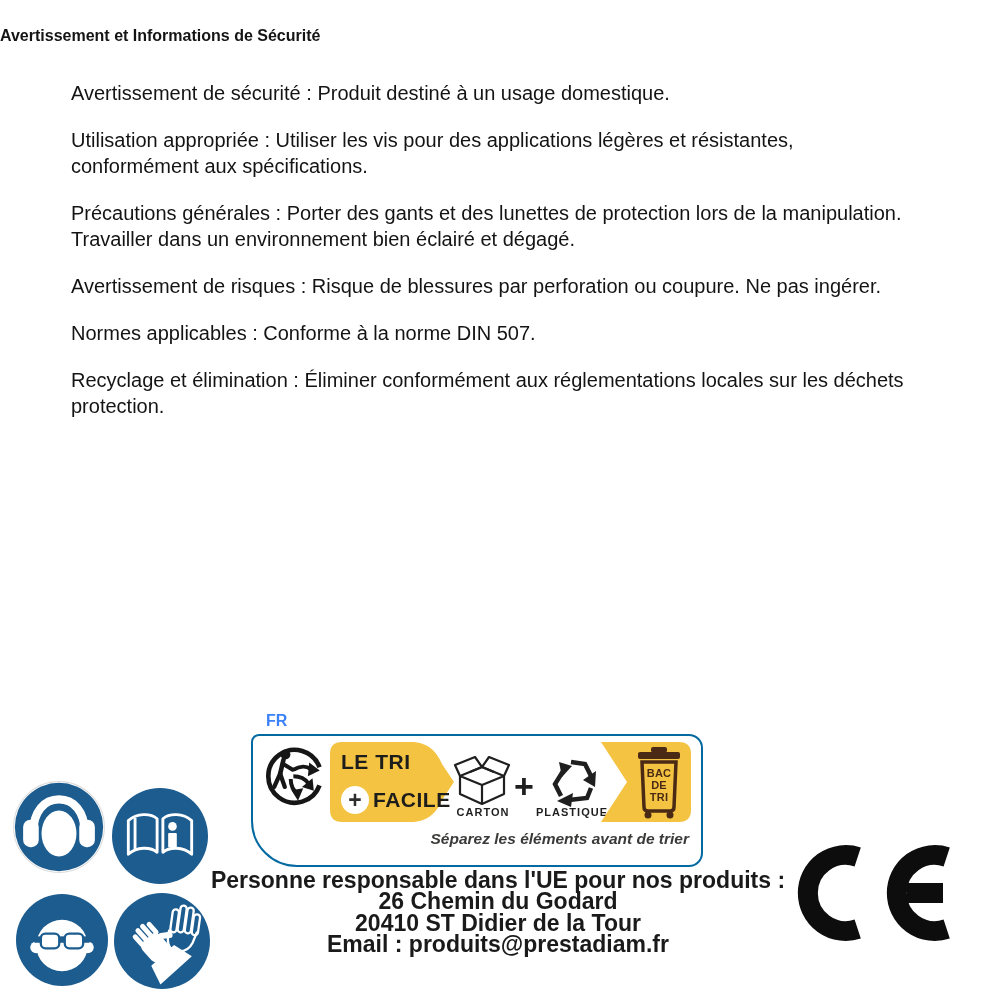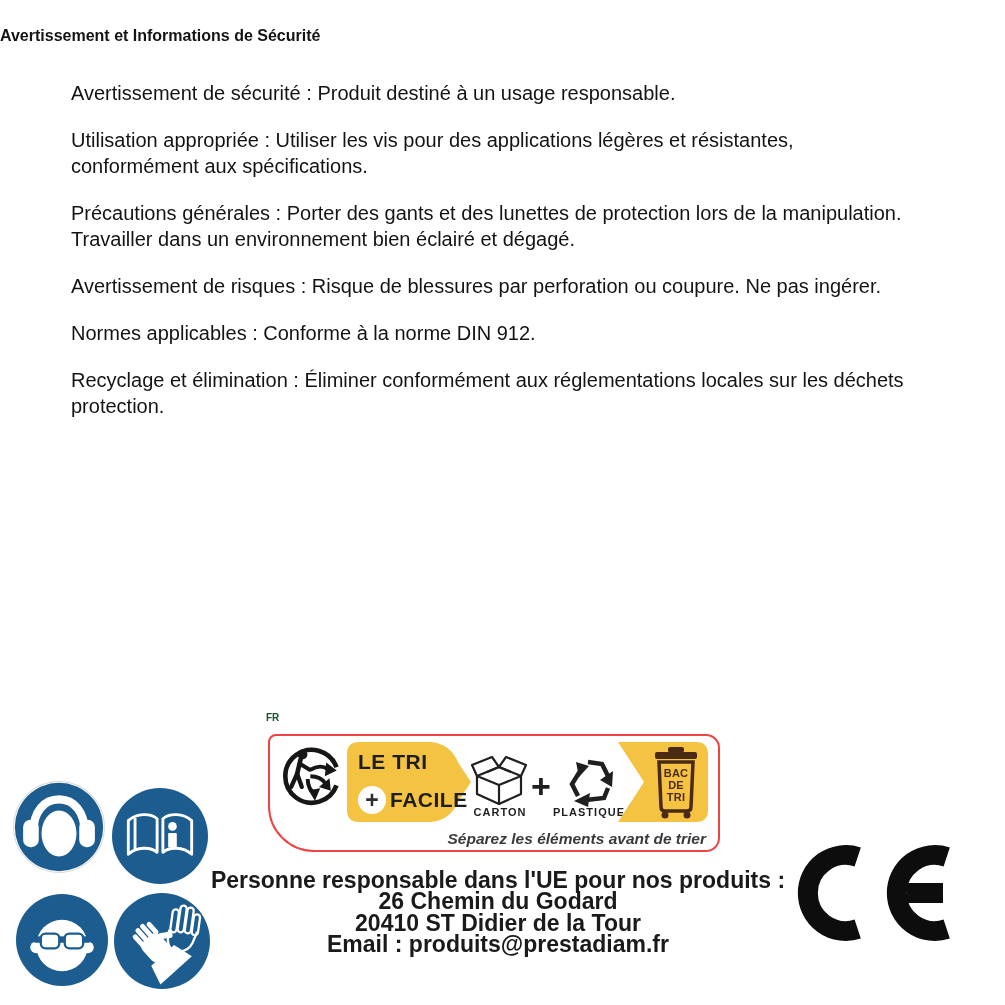--- a/index.html
+++ b/index.html
@@ -3,25 +3,25 @@
 <meta charset="utf-8">
 <style>
   html,body{margin:0;padding:0;background:#fff;}
   .page{position:relative;width:1005px;height:1005px;background:#fff;overflow:hidden;
         font-family:"Liberation Sans",sans-serif;color:#141414;}
   .title{position:absolute;top:26px;left:0;width:1005px;text-align:left;
          font-size:16px;font-weight:bold;line-height:20px;}
   .body-text{position:absolute;top:80px;left:71px;width:870px;}
   .body-text p{margin:0 0 21px 0;font-size:20px;line-height:26px;white-space:pre-line;}
   .icon{position:absolute;}
-  .banner-wrap{position:absolute;left:268px;top:734px;width:452px;height:118px;
-               background:#fff;border:2px solid #ef4444;box-sizing:border-box;
+  .banner-wrap{position:absolute;left:251px;top:734px;width:452px;height:133px;
+               background:#fff;border:2px solid #0369a1;box-sizing:border-box;
                border-radius:8px 14px 14px 46px;}
   .banner-svg{position:absolute;left:-2px;top:-2px;}
-  .fr-label{position:absolute;left:266px;top:712px;font-size:10px;font-weight:bold;color:#14532d;}
+  .fr-label{position:absolute;left:266px;top:712px;font-size:16px;font-weight:bold;color:#3b82f6;}
   .address{position:absolute;left:98px;top:870px;width:800px;text-align:center;
            font-size:23px;font-weight:bold;line-height:21.4px;color:#1a1a1a;}
   .address div{white-space:nowrap;}
   .ce{position:absolute;left:795px;top:840px;}
   
   text{font-family:"Liberation Sans",sans-serif;}
   .t-headline{font-size:21px;font-weight:800;fill:#1d1d1b;letter-spacing:.5px;}
   .t-plus-circle{font-size:23px;font-weight:800;fill:#2e2e2e;}
   .t-material{font-size:11px;font-weight:bold;fill:#1f1f1f;letter-spacing:1px;}
   .t-bigplus{font-size:34px;font-weight:800;fill:#1f1f1f;}
@@ -29,27 +29,27 @@
   .t-tagline{font-size:15.5px;font-weight:600;font-style:italic;fill:#3a3a39;}
 </style>
 </head>
 <body>
 
 <div class="page">
 
   <div class="title">Avertissement et Informations de Sécurité</div>
 
   <div class="body-text">
-    <p>Avertissement de sécurité : Produit destiné à un usage responsable.</p>
+    <p>Avertissement de sécurité : Produit destiné à un usage domestique.</p>
     <p>Utilisation appropriée : Utiliser les vis pour des applications légères et résistantes,
 conformément aux spécifications.</p>
     <p>Précautions générales : Porter des gants et des lunettes de protection lors de la manipulation.
 Travailler dans un environnement bien éclairé et dégagé.</p>
     <p>Avertissement de risques : Risque de blessures par perforation ou coupure. Ne pas ingérer.</p>
-    <p>Normes applicables : Conforme à la norme DIN 912.</p>
+    <p>Normes applicables : Conforme à la norme DIN 507.</p>
     <p>Recyclage et élimination : Éliminer conformément aux réglementations locales sur les déchets
 protection.</p>
   </div>
 
   <svg class="icon" style="left:13px;top:781px" width="92" height="92" viewBox="0 0 100 100">
     <circle cx="50" cy="50" r="48" fill="#1C5C8F"></circle>
     <circle cx="50" cy="50" r="49.3" fill="none" stroke="#dcdcdc" stroke-width="1.2"></circle>
     <path d="M22,56 C22,33 34,20 50,20 C66,20 78,33 78,56" fill="none" stroke="#fff" stroke-width="9"></path>
     <ellipse cx="50" cy="57" rx="19" ry="25" fill="#fff"></ellipse>
     <rect x="11" y="42" width="17" height="30" rx="8" fill="#fff"></rect>

